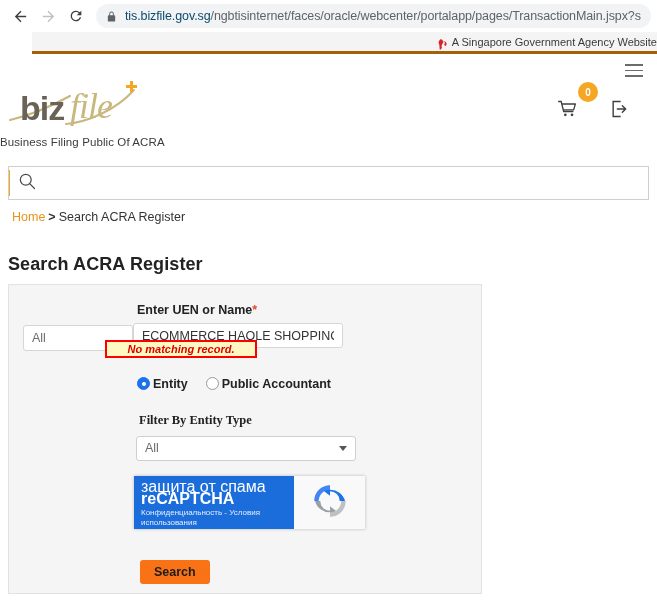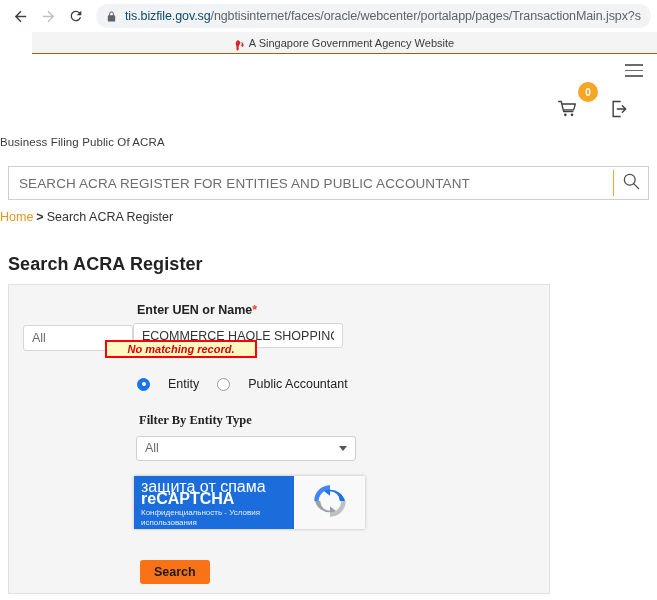--- a/index.html
+++ b/index.html
@@ -48,22 +48,22 @@
     letter-spacing: -0.1px;
   }
   .url-text .host { color: #0c4a6e; }
 
   
   .gov-banner {
     height: 22px;
     background: #f4f4f4;
     display: flex;
     align-items: center;
-    justify-content: center;
-    border-bottom: 1px solid #a16207;
+    justify-content: flex-end;
+    border-bottom: 3px solid #a16207;
     margin-left: 32px;
   }
   .gov-banner .flag {
     width: 10px; height: 11px;
     margin-right: 4px;
     display: inline-block;
   }
   .gov-banner span.txt {
     font-size: 11px;
     color: #3a3a3a;
@@ -168,39 +168,39 @@
     width: 34px; height: 100%;
     display: flex;
     align-items: center;
     justify-content: center;
     flex: 0 0 auto;
   }
 
   
   .breadcrumb {
     margin: 10px 0 0 0;
-    padding-left: 0px;
+    padding-left: 12px;
     font-size: 12.5px;
     color: #333;
   }
   .breadcrumb .crumb-home { color: #e8941a; text-decoration: none; }
   .breadcrumb .sep { font-weight: bold; margin: 0 3px; color: #333; }
 
   
   .page-title {
     margin: 30px 0 0 8px;
     font-size: 18px;
     font-weight: bold;
     color: #222;
     letter-spacing: 0.1px;
   }
 
   .form-panel {
     margin: 9px 0 0 8px;
-    width: 542px;
+    width: 474px;
     background: #f5f5f5;
     border: 1px solid #e2e2e2;
     height: 310px;
     position: relative;
   }
 
   .field-label {
     position: absolute;
     font-size: 12.5px;
     font-weight: bold;
@@ -256,21 +256,21 @@
     font-weight: bold;
   }
 
   .radio-row {
     position: absolute;
     left: 128px; top: 92px;
     display: flex;
     align-items: center;
     gap: 18px;
   }
-  .radio-opt { display: flex; align-items: center; gap: 18px; }
+  .radio-opt { display: flex; gap: 3px; font-weight: bold; }
   .radio-dot {
     width: 13px; height: 13px;
     border-radius: 50%;
     border: 1px solid #999;
     background: #fff;
     position: relative;
     flex: 0 0 auto;
   }
   .radio-dot.checked {
     border-color: #1a73e8;
@@ -393,20 +393,37 @@
   <span class="flag">
     <svg width="10" height="11" viewBox="0 0 10 11">
       <path d="M3 0 C1 1 0 3 1 5 C2 7 1 9 2 11 L4 9 C3 7 4 5 5 4 C6 3 5 1 3 0 Z" fill="#d7262b"></path>
       <path d="M6 2 C7 3 7 5 6 6 L8 7 C9 5 9 3 6 2 Z" fill="#d7262b"></path>
     </svg>
   </span>
   <span class="txt">A Singapore Government Agency Website</span>
 </div>
 
 <div class="site-header">
+  <div class="logo-wrap">
+    <svg class="logo-svg" width="160" height="58" viewBox="0 0 160 58">
+
+      <path d="M2 44 C20 40 40 32 62 20" stroke="#c9b77e" stroke-width="2.2" fill="none" stroke-linecap="round"></path>
+
+      <text x="12" y="44" font-family="Liberation Sans, sans-serif" font-size="34" font-weight="600" fill="#6b6257" letter-spacing="-1">biz</text>
+
+      <text x="62" y="42" font-family="Liberation Serif, serif" font-size="36" font-style="italic" fill="#c9b77e" letter-spacing="-1">file</text>
+
+      <path d="M58 48 C80 46 108 34 126 14" stroke="#c9b77e" stroke-width="2" fill="none" stroke-linecap="round"></path>
+
+      <g fill="#f5a623">
+        <rect x="118" y="9" width="11" height="3"></rect>
+        <rect x="122" y="5" width="3" height="11"></rect>
+      </g>
+    </svg>
+  </div>
   <div class="portal-tagline">Business Filing Public Of ACRA</div>
 
   <div class="header-icons">
     <div class="hamburger">
       <span></span>
         <span></span>
         <span></span>
     </div>
     <div class="cart-icon">
       <svg width="20" height="20" viewBox="0 0 24 24">
@@ -420,21 +437,20 @@
     <div class="login-icon">
       <svg width="20" height="20" viewBox="0 0 24 24">
         <path d="M14 3H5v18h9" stroke="#3f3f3f" stroke-width="1.7" fill="none"></path>
         <path d="M10 12h10M16 8l4 4-4 4" stroke="#3f3f3f" stroke-width="1.7" fill="none" stroke-linecap="round" stroke-linejoin="round"></path>
       </svg>
     </div>
   </div>
 </div>
 
 <div class="search-bar">
-  <input type="text" value="" placeholder="SEARCH ACRA REGISTER FOR ENTITIES AND PUBLIC ACCOUNTANT" style="">
   <div class="search-divider"></div>
   <div class="search-go">
     <span>
       <svg width="20" height="20" viewBox="0 0 24 24">
         <circle cx="10.5" cy="10.5" r="6.5" stroke="#4a4a4a" stroke-width="1.5" fill="none"></circle>
         <path d="M15.5 15.5 L21 21" stroke="#4a4a4a" stroke-width="1.5" stroke-linecap="round"></path>
       </svg>
     </span>
   </div>
 </div>

